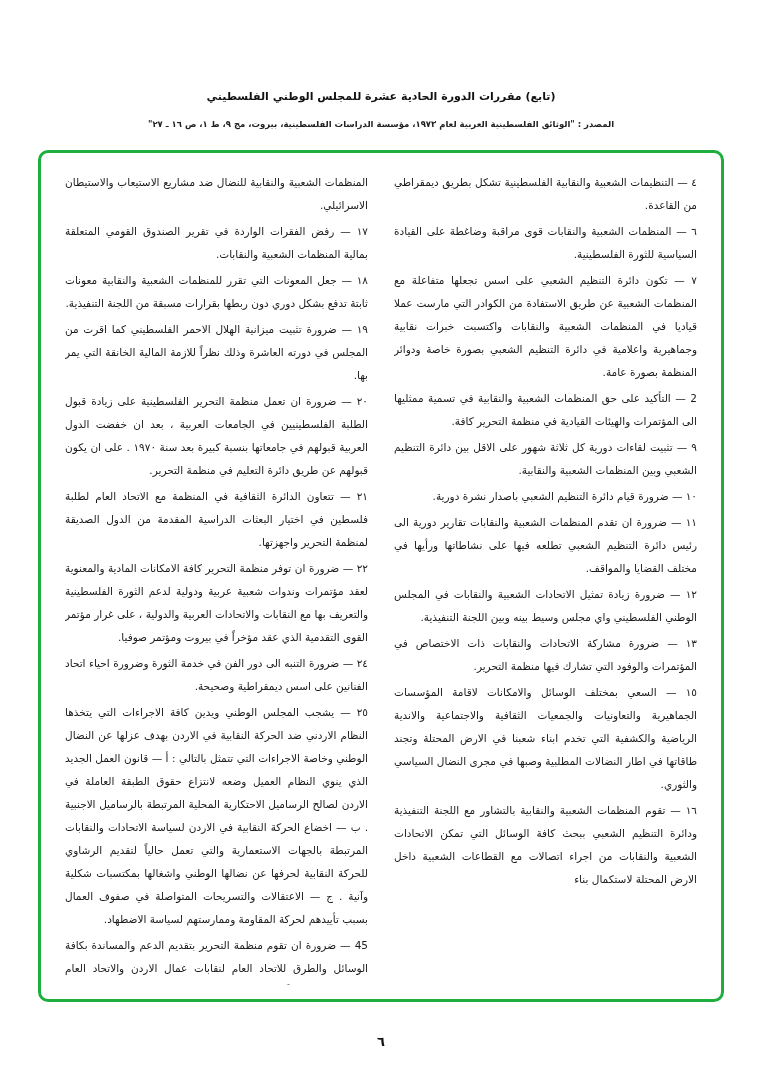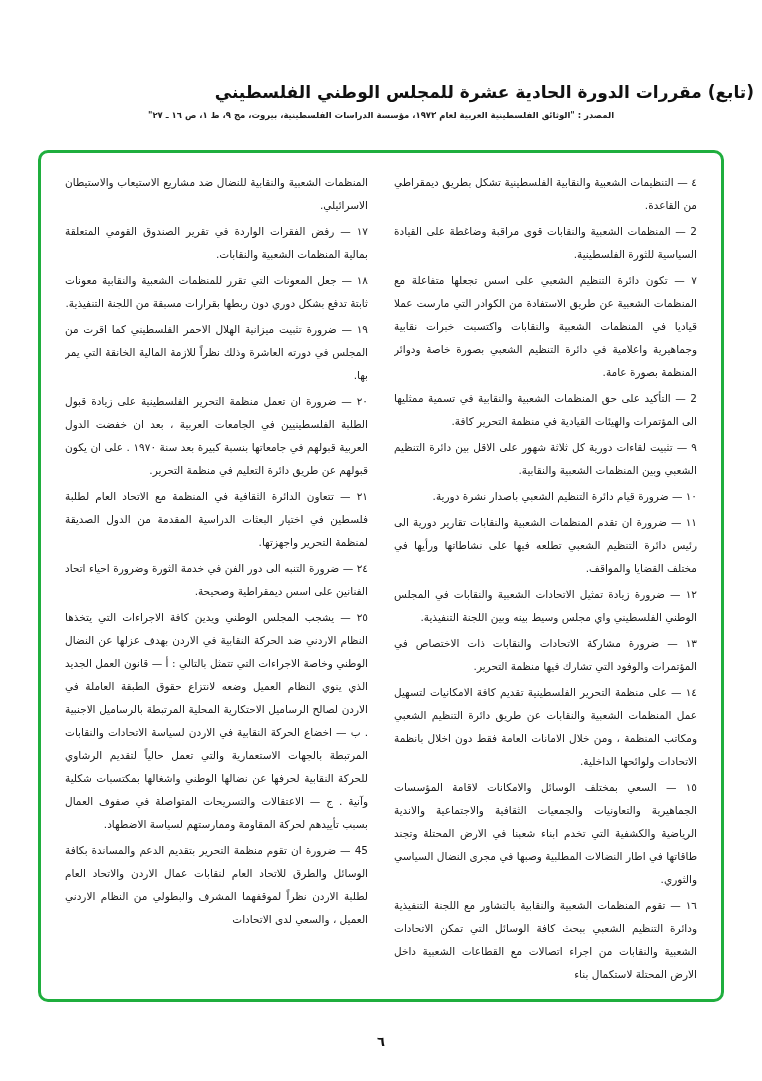--- a/index.html
+++ b/index.html
@@ -17,26 +17,25 @@
   }
   .header {
     position: absolute;
     top: 74px;
     left: 0;
     width: 762px;
     text-align: center;
     direction: rtl;
   }
   .page-title {
-    margin: 8px;
-    font-size: 17px;
+    margin: 16px;
+    font-size: 11px;
     font-weight: bold;
     color: #111111;
     letter-spacing: 0.2px;
-    text-align: right;
   }
   .source-line {
     margin-top: 8px;
     font-size: 8.5px;
     font-weight: bold;
     color: #222222;
   }
   .content-box {
     position: absolute;
     top: 150px;
@@ -88,39 +87,39 @@
 
   <div class="header">
     <h1 class="page-title">(تابع) مقررات الدورة الحادية عشرة للمجلس الوطني الفلسطيني</h1>
     <div class="source-line">المصدر : "الوثائق الفلسطينية العربية لعام ١٩٧٣، مؤسسة الدراسات الفلسطينية، بيروت، مج ٩، ط ١، ص ١٦ ـ ٢٧"</div>
   </div>
 
   <div class="content-box">
     <div class="columns" dir="rtl">
       <div class="col">
           <p>٤ — التنظيمات الشعبية والنقابية الفلسطينية تشكل بطريق ديمقراطي من القاعدة.</p>
-          <p>2 — المنظمات الشعبية والنقابات قوى مراقبة وضاغطة على القيادة السياسية للثورة الفلسطينية.</p>
+          <p>٦ — المنظمات الشعبية والنقابات قوى مراقبة وضاغطة على القيادة السياسية للثورة الفلسطينية.</p>
           <p>٧ — تكون دائرة التنظيم الشعبي على اسس تجعلها متفاعلة مع المنظمات الشعبية عن طريق الاستفادة من الكوادر التي مارست عملا قياديا في المنظمات الشعبية والنقابات واكتسبت خبرات نقابية وجماهيرية واعلامية في دائرة التنظيم الشعبي بصورة خاصة ودوائر المنظمة بصورة عامة.</p>
           <p>2 — التأكيد على حق المنظمات الشعبية والنقابية في تسمية ممثليها الى المؤتمرات والهيئات القيادية في منظمة التحرير كافة.</p>
           <p>٩ — تثبيت لقاءات دورية كل ثلاثة شهور على الاقل بين دائرة التنظيم الشعبي وبين المنظمات الشعبية والنقابية.</p>
           <p>١٠ — ضرورة قيام دائرة التنظيم الشعبي باصدار نشرة دورية.</p>
           <p>١١ — ضرورة ان تقدم المنظمات الشعبية والنقابات تقارير دورية الى رئيس دائرة التنظيم الشعبي تطلعه فيها على نشاطاتها ورأيها في مختلف القضايا والمواقف.</p>
           <p>١٢ — ضرورة زيادة تمثيل الاتحادات الشعبية والنقابات في المجلس الوطني الفلسطيني واي مجلس وسيط بينه وبين اللجنة التنفيذية.</p>
           <p>١٣ — ضرورة مشاركة الاتحادات والنقابات ذات الاختصاص في المؤتمرات والوفود التي تشارك فيها منظمة التحرير.</p>
-          <p>١٤ — على منظمة التحرير الفلسطينية تقديم كافة الامكانيات لتسهيل عمل المنظمات الشعبية والنقابات عن طريق دائرة التنظيم الشعبي ومكاتب المنظمة ، ومن خلال الامانات العامة فقط دون اخلال بانظمة الاتحادات ولوائحها الداخلية.</p>
           <p>١٥ — السعي بمختلف الوسائل والامكانات لاقامة المؤسسات الجماهيرية والتعاونيات والجمعيات الثقافية والاجتماعية والاندية الرياضية والكشفية التي تخدم ابناء شعبنا في الارض المحتلة وتجند طاقاتها في اطار النضالات المطلبية وصبها في مجرى النضال السياسي والثوري.</p>
           <p>١٦ — تقوم المنظمات الشعبية والنقابية بالتشاور مع اللجنة التنفيذية ودائرة التنظيم الشعبي ببحث كافة الوسائل التي تمكن الاتحادات الشعبية والنقابات من اجراء اتصالات مع القطاعات الشعبية داخل الارض المحتلة لاستكمال بناء</p>
         </div>
       <div class="col">
           <p>المنظمات الشعبية والنقابية للنضال ضد مشاريع الاستيعاب والاستيطان الاسرائيلي.</p>
           <p>١٧ — رفض الفقرات الواردة في تقرير الصندوق القومي المتعلقة بمالية المنظمات الشعبية والنقابات.</p>
           <p>١٨ — جعل المعونات التي تقرر للمنظمات الشعبية والنقابية معونات ثابتة تدفع بشكل دوري دون ربطها بقرارات مسبقة من اللجنة التنفيذية.</p>
           <p>١٩ — ضرورة تثبيت ميزانية الهلال الاحمر الفلسطيني كما اقرت من المجلس في دورته العاشرة وذلك نظراً للازمة المالية الخانقة التي يمر بها.</p>
           <p>٢٠ — ضرورة ان تعمل منظمة التحرير الفلسطينية على زيادة قبول الطلبة الفلسطينيين في الجامعات العربية ، بعد ان خفضت الدول العربية قبولهم في جامعاتها بنسبة كبيرة بعد سنة ١٩٧٠ . على ان يكون قبولهم عن طريق دائرة التعليم في منظمة التحرير.</p>
           <p>٢١ — تتعاون الدائرة الثقافية في المنظمة مع الاتحاد العام لطلبة فلسطين في اختيار البعثات الدراسية المقدمة من الدول الصديقة لمنظمة التحرير واجهزتها.</p>
+          <p>٢٢ — ضرورة ان توفر منظمة التحرير كافة الامكانات المادية والمعنوية لعقد مؤتمرات وندوات شعبية عربية ودولية لدعم الثورة الفلسطينية والتعريف بها مع النقابات والاتحادات العربية والدولية ، على غرار مؤتمر القوى التقدمية الذي عقد مؤخراً في بيروت ومؤتمر صوفيا.</p>
           <p>٢٤ — ضرورة التنبه الى دور الفن في خدمة الثورة وضرورة احياء اتحاد الفنانين على اسس ديمقراطية وصحيحة.</p>
           <p>٢٥ — يشجب المجلس الوطني ويدين كافة الاجراءات التي يتخذها النظام الاردني ضد الحركة النقابية في الاردن بهدف عزلها عن النضال الوطني وخاصة الاجراءات التي تتمثل بالتالي : أ — قانون العمل الجديد الذي ينوي النظام العميل وضعه لانتزاع حقوق الطبقة العاملة في الاردن لصالح الرساميل الاحتكارية المحلية المرتبطة بالرساميل الاجنبية . ب — اخضاع الحركة النقابية في الاردن لسياسة الاتحادات والنقابات المرتبطة بالجهات الاستعمارية والتي تعمل حالياً لتقديم الرشاوي للحركة النقابية لحرفها عن نضالها الوطني واشغالها بمكتسبات شكلية وآنية . ج — الاعتقالات والتسريحات المتواصلة في صفوف العمال بسبب تأييدهم لحركة المقاومة وممارستهم لسياسة الاضطهاد.</p>
           <p>45 — ضرورة ان تقوم منظمة التحرير بتقديم الدعم والمساندة بكافة الوسائل والطرق للاتحاد العام لنقابات عمال الاردن والاتحاد العام لطلبة الاردن نظراً لموقفهما المشرف والبطولي من النظام الاردني العميل ، والسعي لدى الاتحادات</p>
         </div>
     </div>
   </div>
 
   <div class="page-number">٦</div>
 
 </div>

